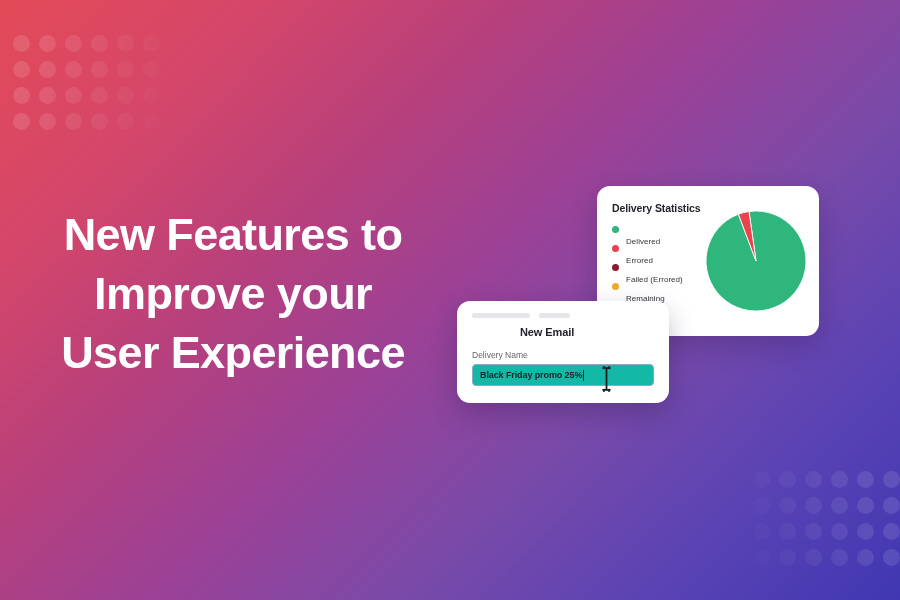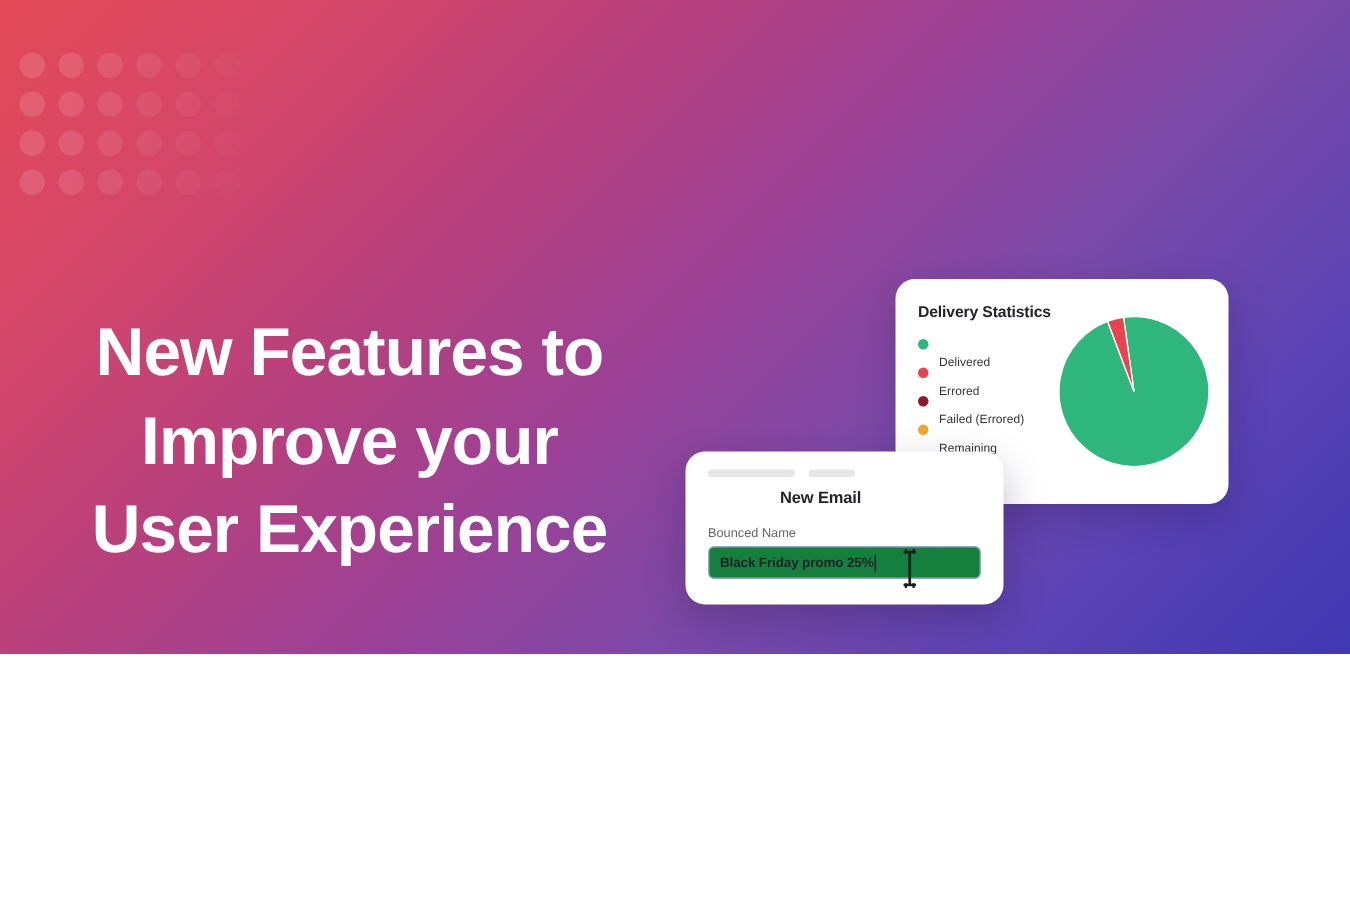--- a/index.html
+++ b/index.html
@@ -6,21 +6,21 @@
   * { margin:0; padding:0; box-sizing:border-box; }
 
   html, body {
     width:900px; height:600px;
     overflow:hidden;
     font-family:"Liberation Sans", sans-serif;
   }
 
   #banner {
     position:relative;
-    width:900px; height:436px;
+    width:900px; height:600px;
     overflow:hidden;
     background:
       linear-gradient(135deg,
         #e34a57 0%,
         #d4466a 18%,
         #b7407c 34%,
         #9b4196 50%,
         #7a4aa8 66%,
         #5a43b4 83%,
         #4037b2 100%);
@@ -157,21 +157,21 @@
     left:15px; top:49px;
     font-size:8.5px;
     color:#64646f;
   }
   #message-name-field {
     position:absolute;
     left:15px; top:63px;
     width:182px; height:22px;
     border:1px solid #8fa7c4;
     border-radius:4px;
-    background:#15803d;
+    background:#14b8a6;
     display:flex;
     align-items:center;
     padding:0 7px;
     text-align:center;
   }
   #message-name-value {
     font-size:9px;
     font-weight:bold;
     color:#23232c;
     letter-spacing:-0.1px;
@@ -387,21 +387,21 @@
   </div>
 
   <div id="email-card" class="card">
     <div id="email-skeleton">
       <span class="skeleton-bar wide"></span>
       <span class="skeleton-bar narrow"></span>
     </div>
 
     <div id="email-title">New Email</div>
 
-    <label id="message-name-label">Bounced Name</label>
+    <label id="message-name-label">Delivery Name</label>
 
     <div id="message-name-field" placeholder="Message Name">
       <span id="message-name-value">Black Friday promo 25%</span>
       <span id="text-caret"></span>
     </div>
   </div>
 
   <div id="mouse-cursor">
     <svg width="11" height="26" viewBox="0 0 11 26">
       <g fill="#1d1d22">

